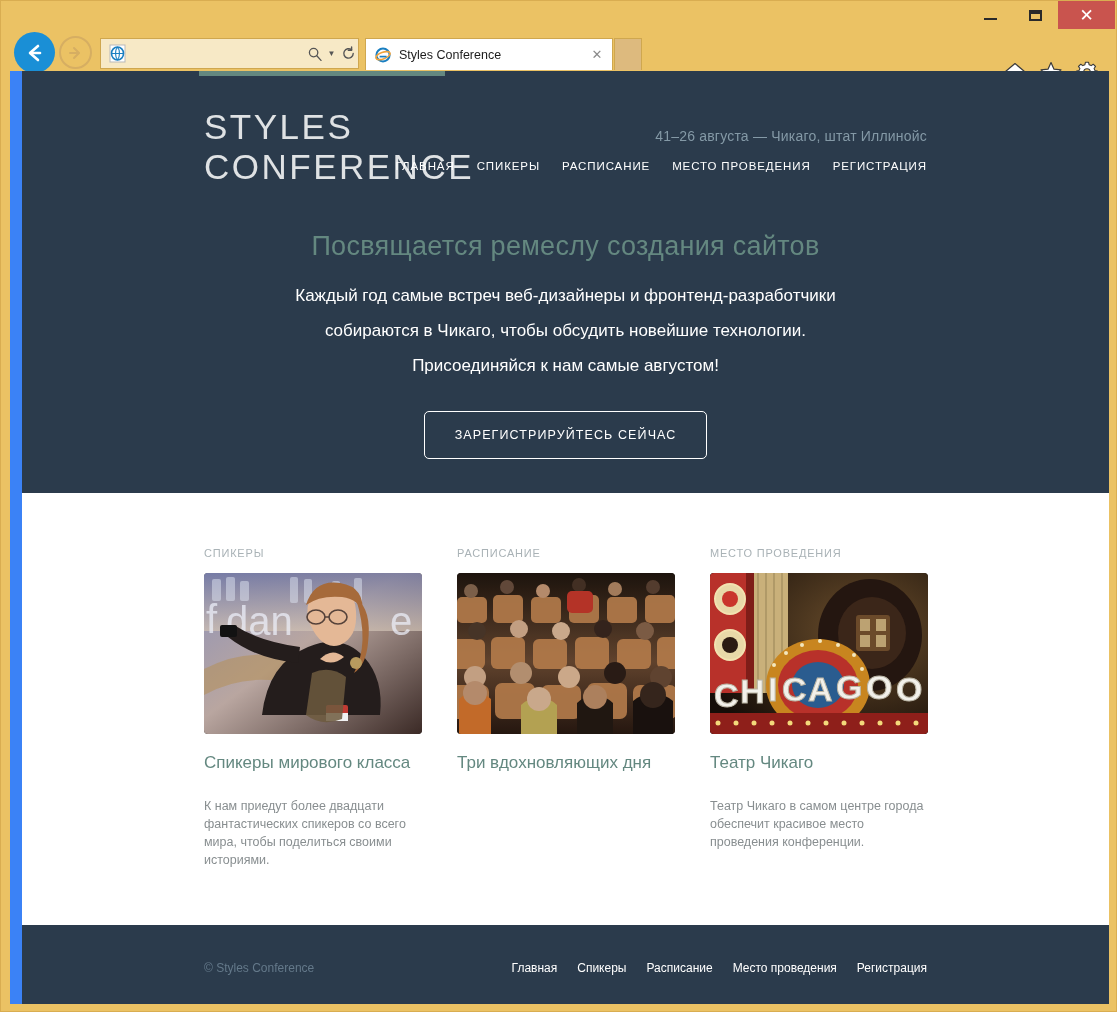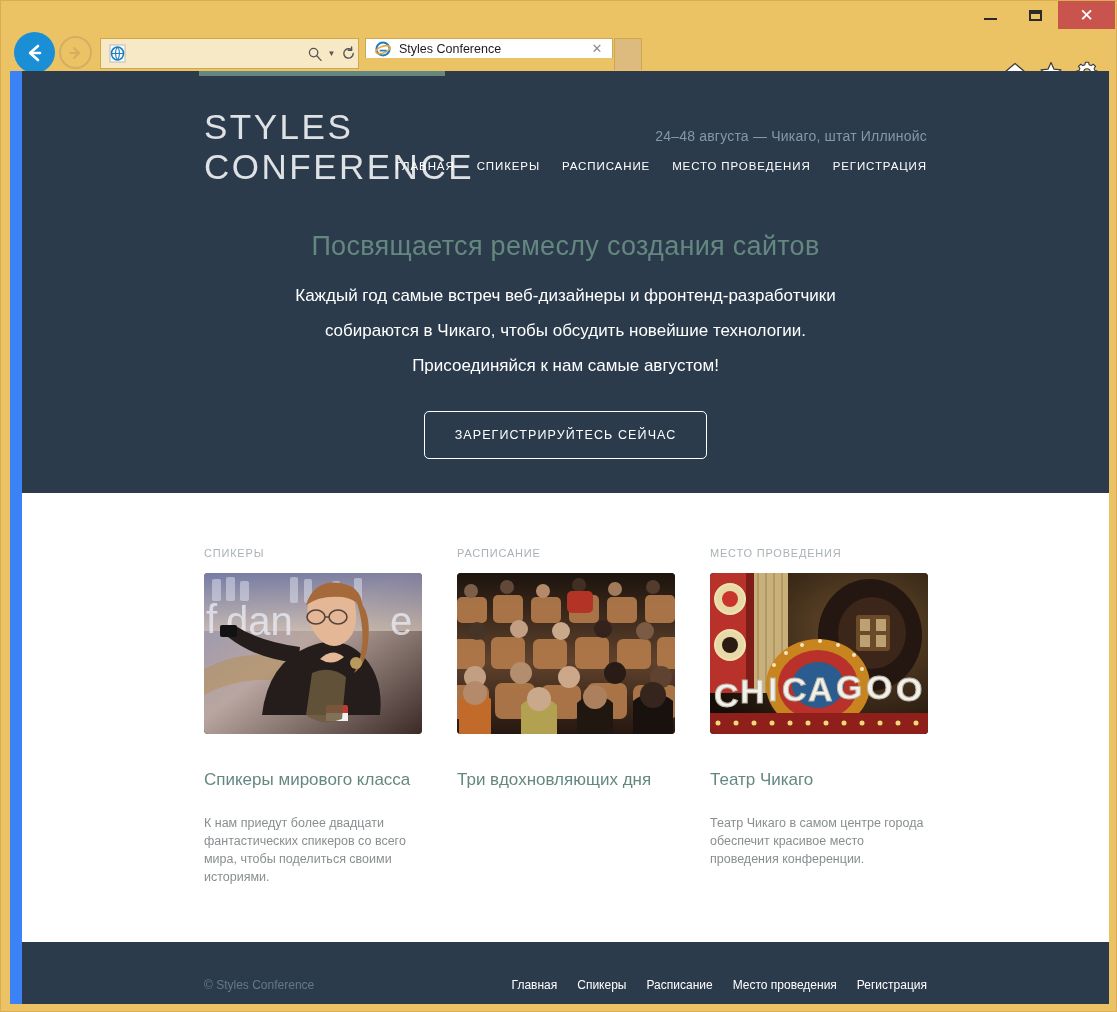--- a/index.html
+++ b/index.html
@@ -60,21 +60,21 @@
   #address-input {
     flex: 1; border: none; outline: none; background: transparent;
     font-size: 12px; color: #3a3a3a; font-family: "Liberation Sans", sans-serif;
     height: 100%;
   }
   .addr-tool { width: 20px; display:flex; align-items:center; justify-content:center; color:#555; }
   #search-caret { width: 13px; font-size: 8px; color:#555; display:flex; align-items:center; justify-content:center;}
 
   #tab-strip { position: absolute; left: 364px; top: 9px; height: 32px; display:flex; }
   #tab-active {
-    width: 248px; height: 20px; background: #ffffff;
+    width: 248px; height: 32px; background: #ffffff;
     border: 1px solid #cfa74f; border-bottom: none;
     display: flex; align-items: center; padding: 0 6px 0 8px;
   }
   #tab-favicon { width: 18px; height:18px; display:flex; align-items:center; justify-content:center; flex:0 0 auto;}
   #tab-title {
     flex: 1; font-size: 12.5px; color: #1c1c1c; margin-left: 7px;
     white-space: nowrap; overflow: hidden; text-overflow: ellipsis;
   }
   #tab-close { width: 18px; text-align:center; color:#8b8b8b; font-size: 13px; line-height: 13px; }
   #tab-new { width: 28px; height: 32px; background: #ddba7e; border: 1px solid #cfa74f; border-bottom:none; margin-left:1px; }
@@ -148,21 +148,21 @@
   .teaser-label {
     font-size: 11px; letter-spacing: 0.8px; color: #a9b2b6;
     margin-bottom: 14px;
   }
   .teaser-img {
     width: 218px; height: 161px; border-radius: 4px;
     overflow: hidden; position: relative; background: #333;
   }
   .teaser-img svg { display:block; width: 100%; height: 100%; }
   .teaser-title {
-    margin-top: 36px; font-size: 17px; color: #648880; font-weight: 400;
+    margin-top: 19px; font-size: 17px; color: #648880; font-weight: 400;
   }
   .teaser-text {
     margin-top: 24px; font-size: 12.5px; line-height: 18px; color: #888e90;
   }
 
   
   #footer {
     background: #2b3b4c; height: 86px; display: flex; align-items: center;
   }
   #footer-inner { width: 723px; margin: 0 auto; display:flex; align-items:center; justify-content: space-between; gap: 37px; }
@@ -267,21 +267,21 @@
     <div id="progress-bar"></div>
 
     <section id="hero">
       <div class="container">
 
         <header id="masthead">
           <div id="logo">
             <div>STYLES</div>
             <div>CONFERENCE</div>
           </div>
-          <div id="tagline">24–48 августа — Чикаго, штат Иллинойс</div>
+          <div id="tagline">41–26 августа — Чикаго, штат Иллинойс</div>
           <nav id="main-nav">
             <a class="nav-link" href="#">ГЛАВНАЯ</a>
             <a class="nav-link" href="#">СПИКЕРЫ</a>
             <a class="nav-link" href="#">РАСПИСАНИЕ</a>
             <a class="nav-link" href="#">МЕСТО ПРОВЕДЕНИЯ</a>
             <a class="nav-link" href="#">РЕГИСТРАЦИЯ</a>
           </nav>
         </header>
 
         <div id="hero-body">

